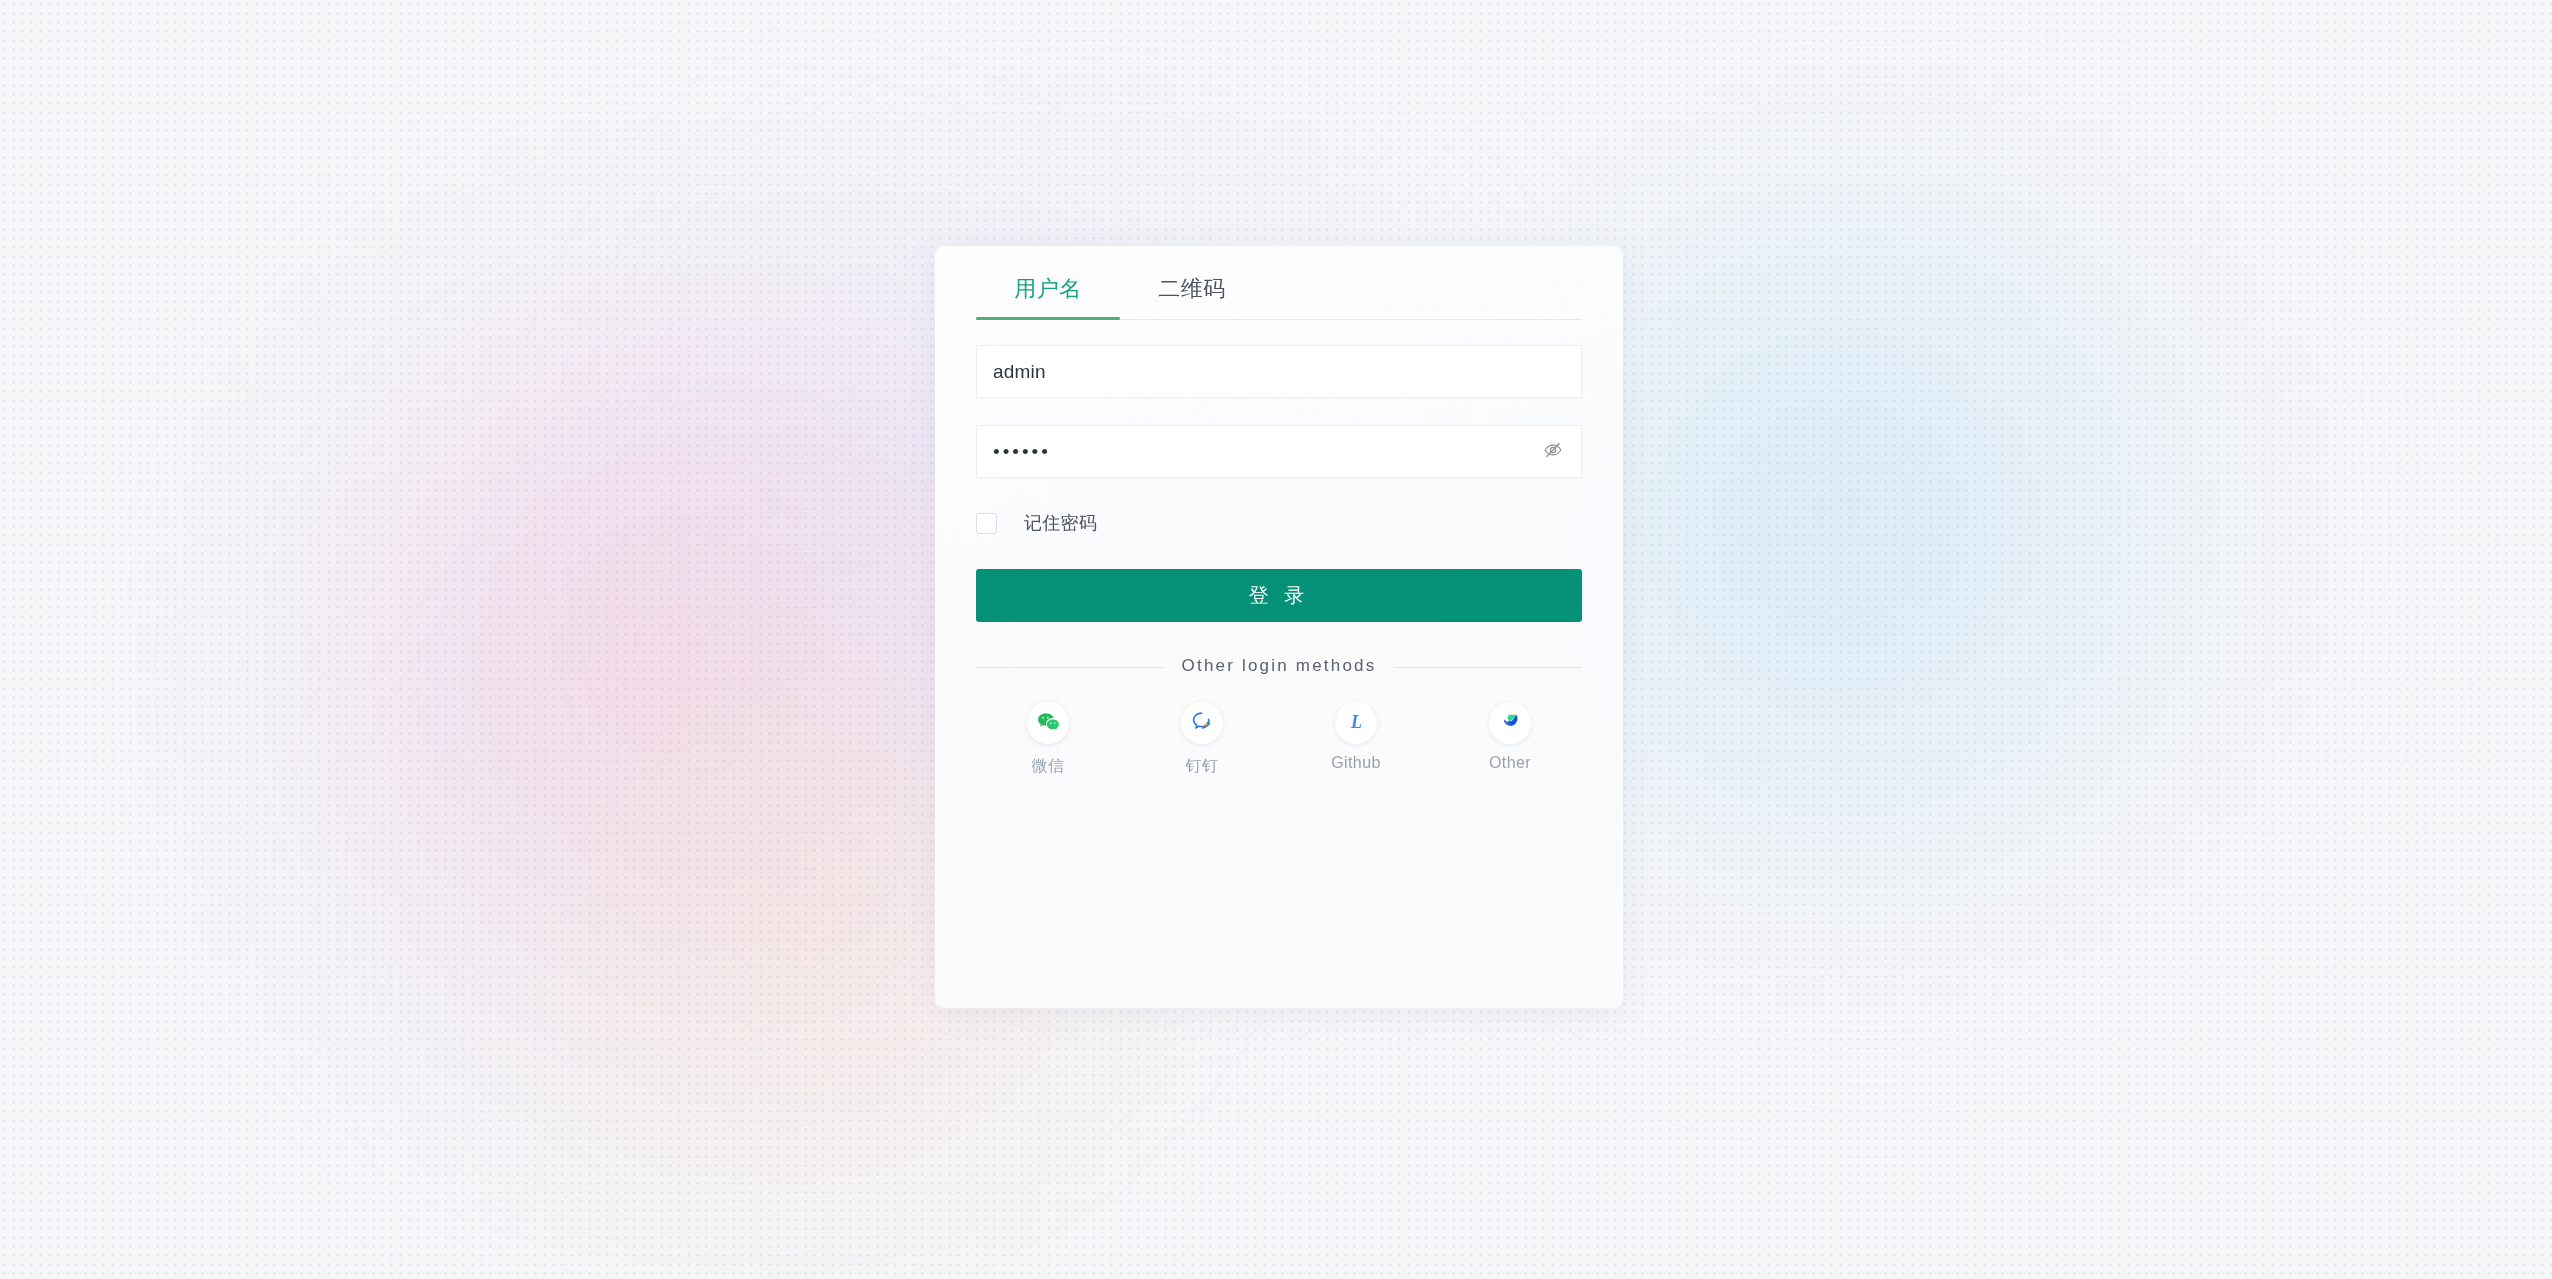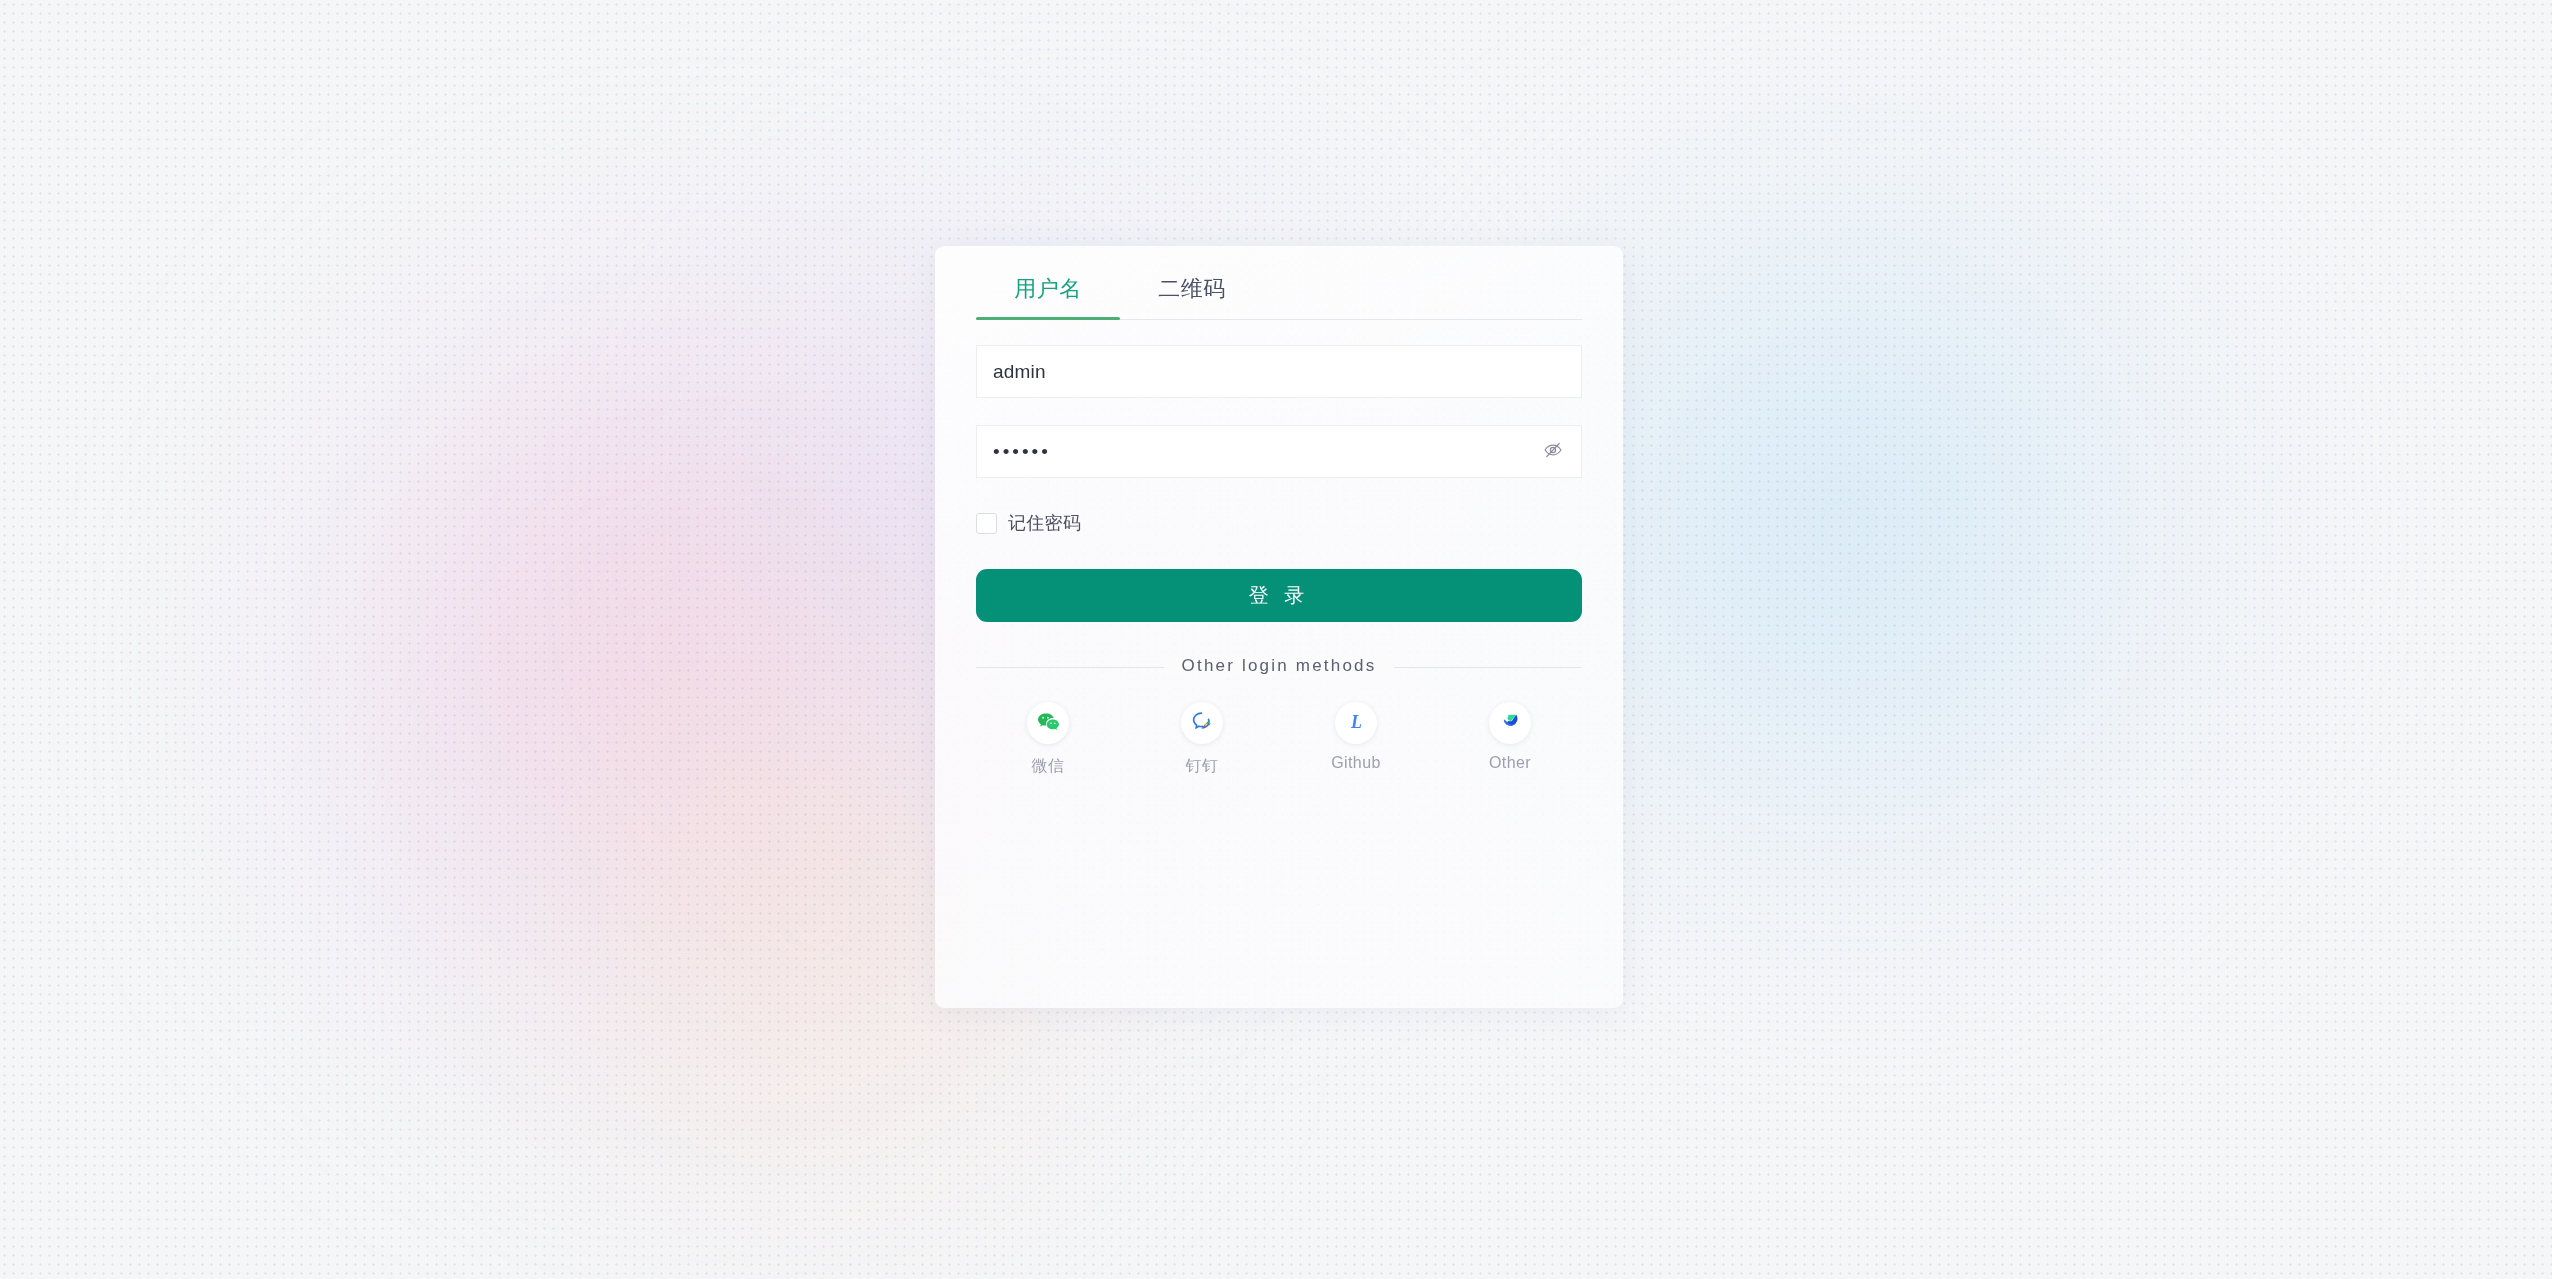--- a/index.html
+++ b/index.html
@@ -191,21 +191,21 @@
     background: none;
     border: none;
     padding: 0;
   }
 
   
   .remember-row {
     margin-top: 33px;
     display: flex;
     align-items: center;
-    gap: 11px;
+    gap: 27px;
   }
 
   .checkbox {
     width: 21px;
     height: 21px;
     border: 1px solid #d9dde5;
     border-radius: 3px;
     background: #ffffff;
     cursor: pointer;
     flex: none;
@@ -218,21 +218,21 @@
     letter-spacing: 0.3px;
   }
 
   
   .login-btn {
     margin-top: 34px;
     width: 100%;
     height: 53px;
     background: #059178;
     border: none;
-    border-radius: 11px;
+    border-radius: 3px;
     color: #ffffff;
     font-size: 20px;
     font-family: "Liberation Sans", "DejaVu Sans", sans-serif;
     letter-spacing: 5px;
     cursor: pointer;
     display: flex;
     align-items: center;
     justify-content: center;
   }
 

